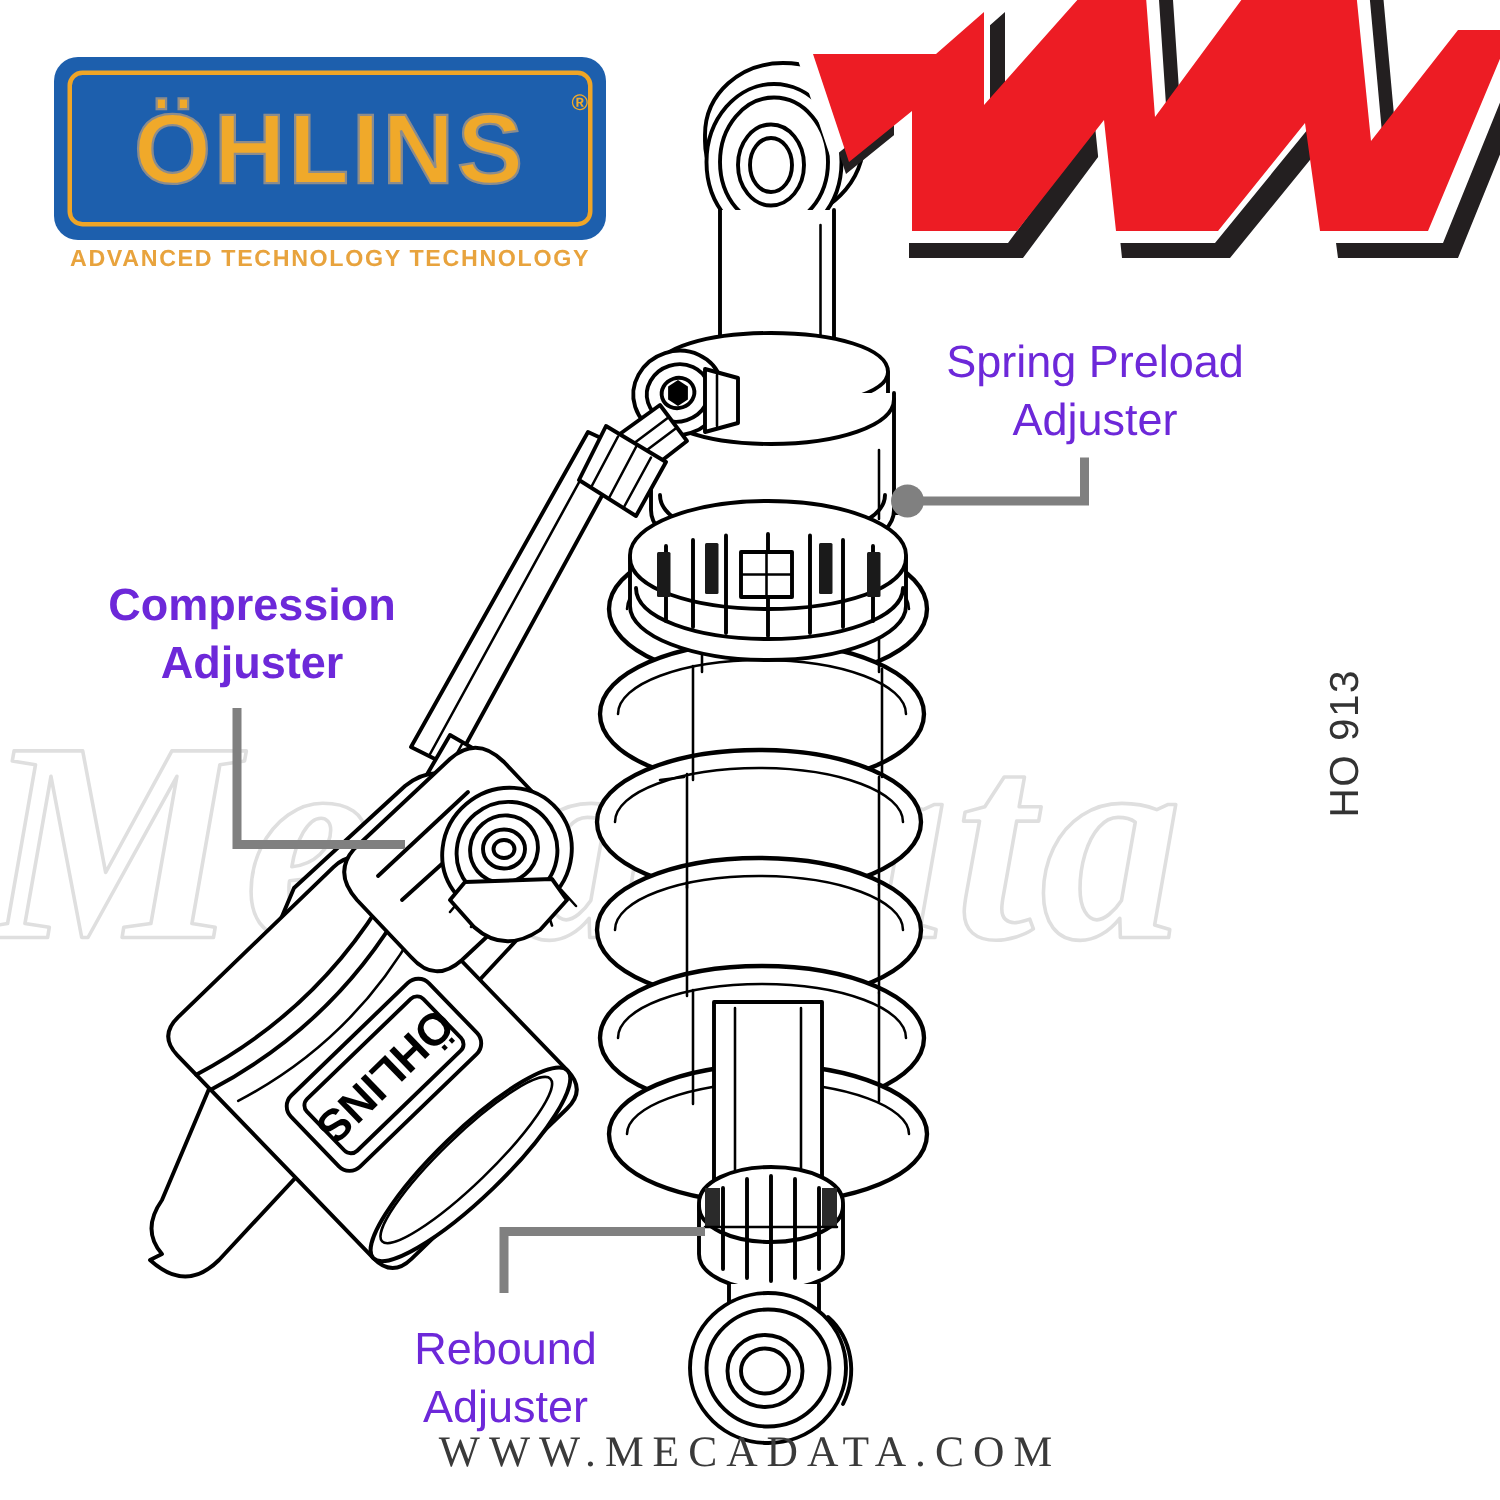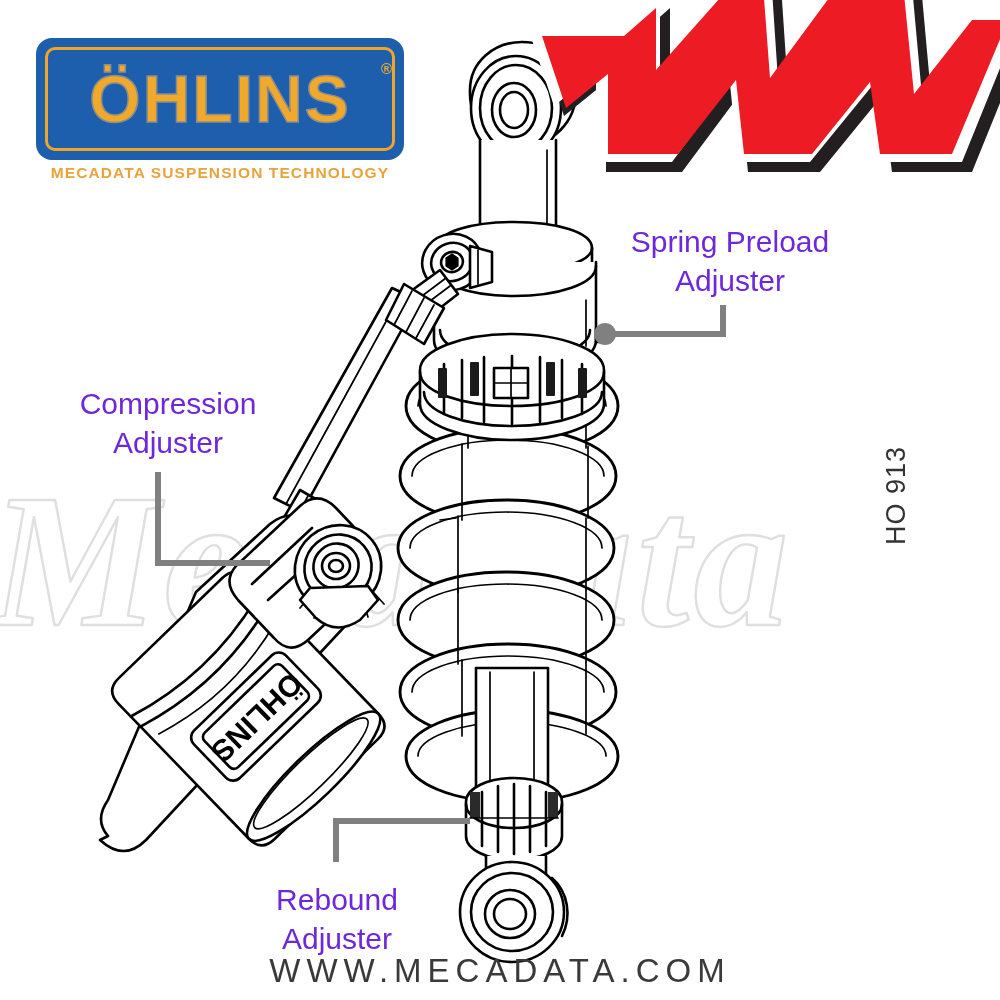--- a/index.html
+++ b/index.html
@@ -118,20 +118,21 @@
   }
   #label-spring-preload {
     left: 600px;
     top: 222px;
     width: 260px;
   }
   #label-compression {
     left: 38px;
     top: 384px;
     width: 260px;
+    font-weight: bold;
   }
   #label-rebound {
     left: 222px;
     top: 880px;
     width: 230px;
   }
 
   
   #part-code {
     position: absolute;
@@ -149,22 +150,22 @@
     text-align: center;
   }
 
   
   #footer-url {
     position: absolute;
     left: 0;
     top: 952px;
     width: 1000px;
     text-align: center;
-    font-family: Liberation Sans, sans-serif;
-    font-size: 33px;
+    font-family: Liberation Serif, serif;
+    font-size: 29px;
     letter-spacing: 6px;
     color: #3a3a3a;
     white-space: nowrap;
   }
 </style>
 </head>
 <body>
 
 <div id="page">
 
@@ -394,21 +395,21 @@
       <path d="M336 862 L336 821 L470 821" fill="none" stroke="#808080" stroke-width="6"></path>
     </g>
   </svg>
 
   <div id="ohlins-logo">
     <div id="ohlins-plate">
       <div id="ohlins-inner-border"></div>
       <div id="ohlins-wordmark">ÖHLINS</div>
       <div id="ohlins-reg">®</div>
     </div>
-    <div id="ohlins-tagline">MECADATA  SUSPENSION  TECHNOLOGY</div>
+    <div id="ohlins-tagline">ADVANCED  TECHNOLOGY  TECHNOLOGY</div>
   </div>
 
   <div id="m-logo">
     <svg width="500" height="230" viewBox="0 0 500 230" xmlns="http://www.w3.org/2000/svg">
 
       <path d="M18 52 L116 52 L150 22 L150 96 L214 14 L262 14 L268 104 L330 10 L402 10
                L412 120 L470 38 L512 38 L452 186 L372 186 L362 110 L300 186 L228 186
                L220 108 L162 186 L86 186 L86 96 L44 130 Z" fill="#231F20"></path>
 
       <path d="M8 42 L106 42 L140 12 L140 86 L204 4 L252 4 L258 94 L320 0 L392 0

